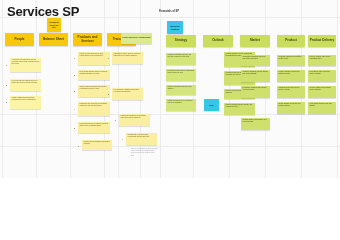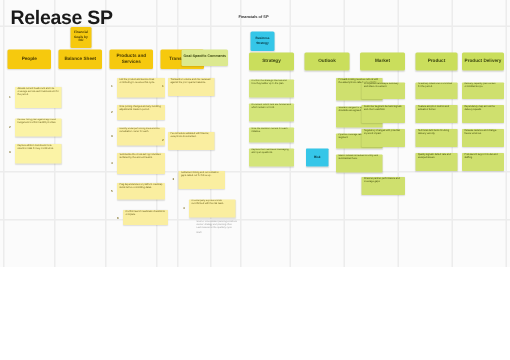--- a/index.html
+++ b/index.html
@@ -90,21 +90,21 @@
   <div class="vline" style="left:160px"></div>
   <div class="vline" style="left:193px"></div>
   <div class="vline" style="left:229px"></div>
   <div class="vline" style="left:265px"></div>
   <div class="vline" style="left:301px"></div>
   <div class="vline" style="left:337px"></div>
   <div class="hline" style="top:17px"></div>
   <div class="hline" style="top:114px"></div>
   <div class="hline" style="top:146px"></div>
 
-  <div id="title">Release SP</div>
+  <div id="title">Services SP</div>
 
   <div class="caption" style="left:159px;top:10px">Financials of SP</div>
 
   <div class="hdr y" style="left:47px;top:18px;width:14px;height:14px;font-size:2.2px">Financial Goals by BU</div>
 
   <div class="hdr c" style="left:167px;top:21px;width:16px;height:13px;font-size:2.1px">Business Strategy</div>
 
   <div class="hdr y" style="left:5px;top:33px;width:29px;height:13px">People</div>
   <div class="hdr y" style="left:39px;top:33px;width:29px;height:13px">Balance Sheet</div>
   <div class="hdr y" style="left:73px;top:33px;width:29px;height:13px">Products and Services</div>

